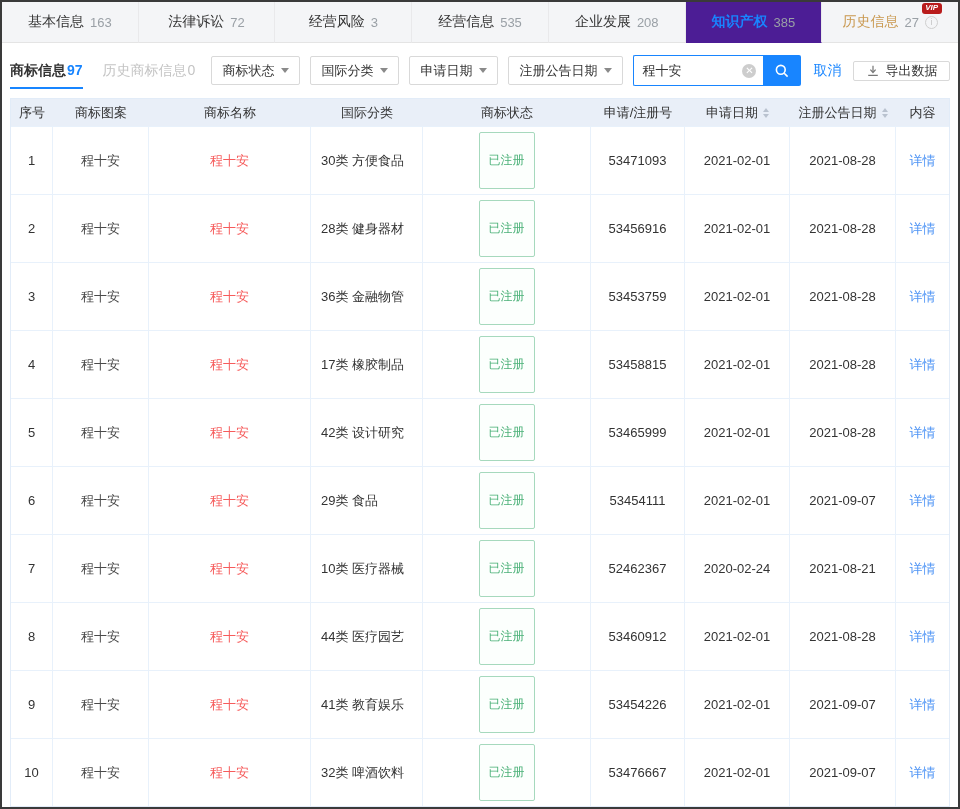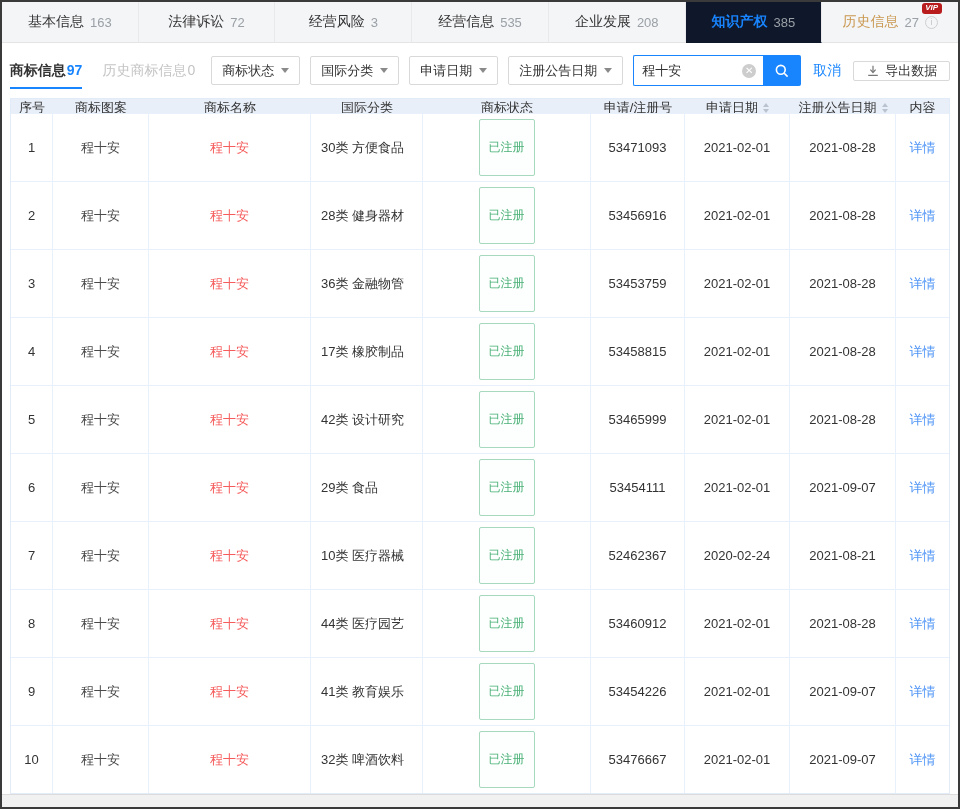--- a/index.html
+++ b/index.html
@@ -9,31 +9,31 @@
   .window { width:960px; height:809px; border:2px solid #3a3a3a; background:#fff;
             display:flex; flex-direction:column; overflow:hidden; }
 
   
   .tabbar { height:41px; flex:none; display:flex; background:#f4f5f7; }
   .tab { flex:1; display:flex; align-items:center; justify-content:center; gap:6px;
          font-size:14px; color:#333; border-bottom:1px solid #e4e4e4;
          border-right:1px solid #e9e9eb; position:relative; cursor:pointer; white-space:nowrap; }
   .tab:last-child { border-right:none; }
   .tab .tab-count { font-size:13px; color:#9aa0a6; font-weight:normal; }
-  .tab.active { background:#0f172a; border-bottom-color:transparent; }
+  .tab.active { background:#4c1d95; border-bottom-color:transparent; }
   .tab.active .tab-label { color:var(--accent); font-weight:bold; }
   .tab.vip .tab-label { color:#c9984f; }
   .vip-badge { position:absolute; top:1px; right:16px; background:#b91c1c; color:#fff;
                font-size:8px; font-weight:bold; font-style:italic; padding:1px 4px 1px 3px;
                border-radius:3px; line-height:1.1; }
   .info-icon { width:13px; height:13px; border:1px solid #cfcfcf; border-radius:50%;
                color:#c5c5c5; font-size:9px; line-height:11px; text-align:center; display:inline-block; }
 
   
-  .toolbar { height:55px; flex:none; display:flex; align-items:center; padding:0 8px; background:#fff;justify-content:center; }
+  .toolbar { height:55px; flex:none; display:flex; align-items:center; padding:0 8px; background:#fff; }
   .subtabs { display:flex; gap:20px; margin-right:16px; align-items:center; }
   .subtab { font-size:14px; color:#c4c4c4; padding:9px 0 7px; border-bottom:2px solid transparent;
             cursor:pointer; white-space:nowrap; }
   .subtab .subtab-count { margin-left:1px; }
   .subtab.active { color:#333; font-weight:bold; border-bottom-color:var(--accent); }
   .subtab.active .subtab-count { color:var(--accent); }
   .filters { display:flex; gap:10px; }
   .filter-btn { height:29px; padding:0 10px; border:1px solid #d9d9d9; background:#fff;
                 font-size:13px; color:#333; display:flex; align-items:center; border-radius:2px;
                 cursor:pointer; white-space:nowrap; }
@@ -49,21 +49,21 @@
   .search-btn { width:38px; height:31px; background:var(--accent); border:none; display:flex;
                 align-items:center; justify-content:center; cursor:pointer; border-radius:0 2px 2px 0; }
   .cancel { color:var(--accent); font-size:14px; margin:0 12px; cursor:pointer; white-space:nowrap; }
   .export-btn { margin-left:auto; height:20px; border:1px solid #d9d9d9; background:#fff; display:flex;
                 align-items:center; gap:5px; padding:0 12px; font-size:13px; color:#333;
                 border-radius:2px; cursor:pointer; white-space:nowrap; }
 
   
   .table-wrap { flex:none; padding:0 8px; }
   .table { border:1px solid #e2ecf8; display:flex; flex-direction:column; }
-  .thead { display:grid; grid-template-columns:var(--cols); background:#e9eff8; height:14px; flex:none; }
+  .thead { display:grid; grid-template-columns:var(--cols); background:#e9eff8; height:27px; flex:none; }
   .th { display:flex; align-items:center; justify-content:center; font-size:13px; color:#333; white-space:nowrap; }
   .tr { display:grid; grid-template-columns:var(--cols); height:68px; flex:none; background:#fff; }
   .td { display:flex; align-items:center; justify-content:center; font-size:13px; color:#333;
         border-right:1px solid #e8f1fb; border-top:1px solid #e8f1fb; white-space:nowrap; overflow:hidden; }
   .td:last-child { border-right:none; }
   .td.left { justify-content:flex-start; padding-left:10px; }
   .tm-img { color:#4a4a4a; cursor:pointer; }
   .tm-name { color:#f65c5c; }
   .badge { color:#4bb178; border:1px solid #a6d9bd; background:#fcfffd; font-size:12px;
            padding:20px 9px; border-radius:2px; line-height:1.2; }

